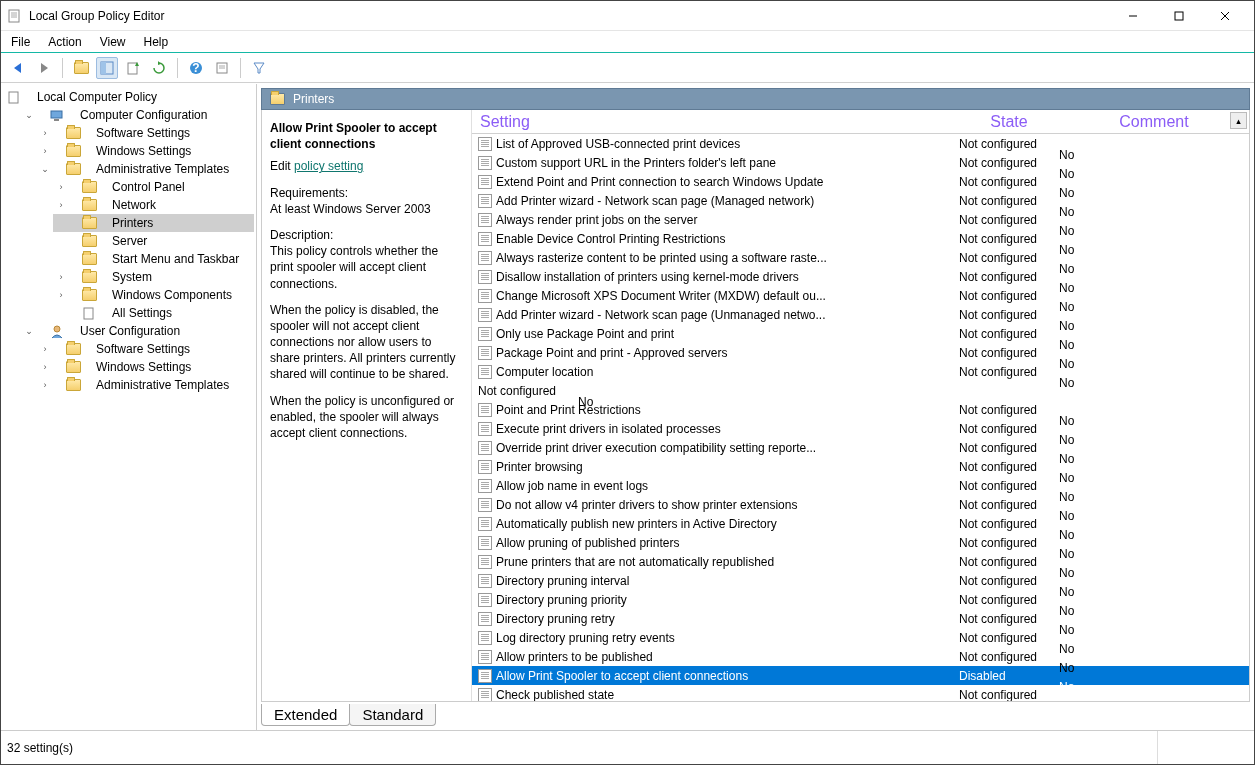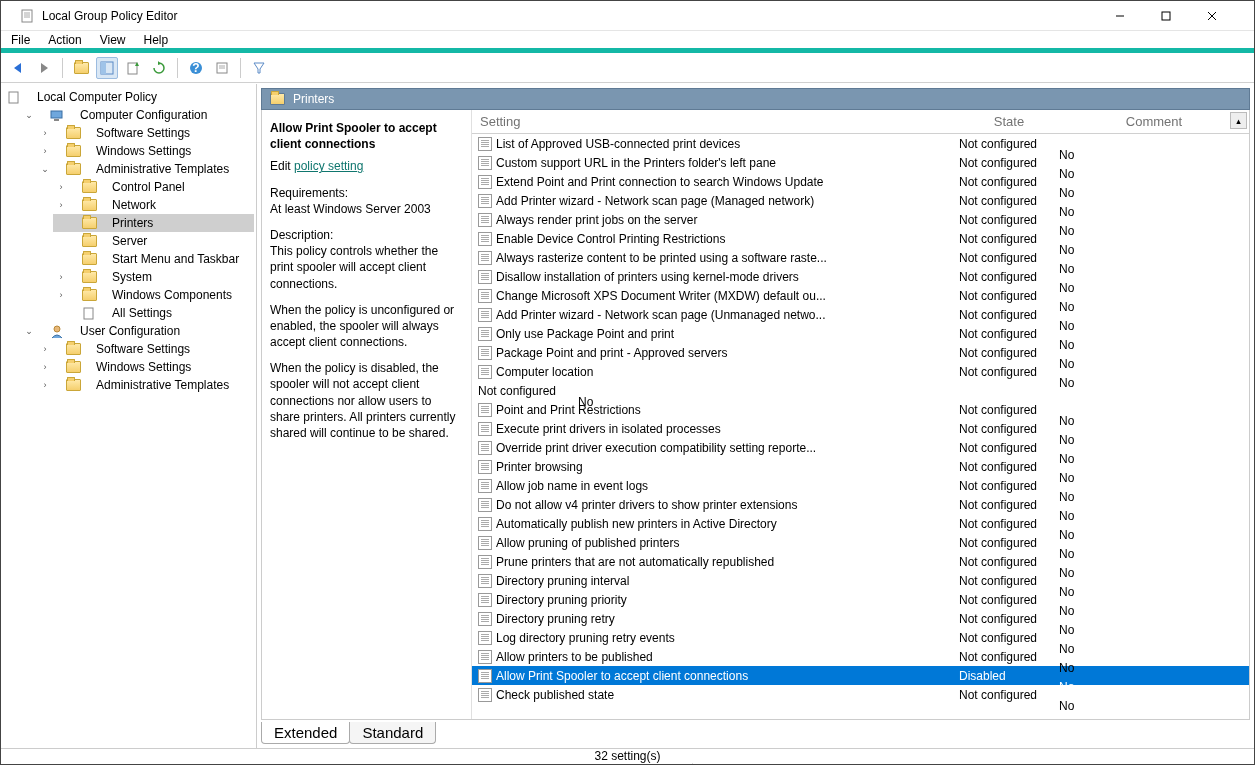--- a/index.html
+++ b/index.html
@@ -1,23 +1,23 @@
 <!DOCTYPE html>
 <html><head>
 <meta charset="utf-8">
 <style>
 * { box-sizing: border-box; margin: 0; padding: 0; font-family: "Segoe UI", Tahoma, sans-serif; font-size: 12px; }
 body { background: #fff; overflow: hidden; }
 .window { width: 1255px; height: 765px; border: 1px solid #444; display: flex; flex-direction: column; background:#fff;}
-.titlebar { height: 30px; display: flex; align-items: center; padding: 0 19px; border-bottom:1px solid #e5e5e5;}
+.titlebar { height: 30px; display: flex; align-items: center; padding: 0 6px; border-bottom:1px solid #e5e5e5;}
 .titlebar .title-icon { width:16px; height:16px; margin-right:6px;}
 .titlebar .title { flex:1; font-size:12px; color:#000;}
 .win-controls { display:flex; gap:0;}
 .win-controls div { width:46px; height:28px; display:flex; align-items:center; justify-content:center; }
-.menubar { height:22px; display:flex; align-items:center; padding:0 10px; gap:18px; border-bottom:5px solid #14b8a6;}
+.menubar { height:22px; display:flex; align-items:center; padding:0 10px; gap:18px; border-bottom:1px solid #14b8a6;}
 .menubar span { font-size:12px; }
 .toolbar { height:30px; display:flex; align-items:center; padding:0 6px; gap:4px; border-bottom:1px solid #d0d0d0;}
 .tool-btn { width:22px; height:22px; display:flex; align-items:center; justify-content:center; border:1px solid transparent; border-radius:2px;}
 .tool-sep { width:1px; height:20px; background:#ccc; margin:0 3px;}
 .main { flex:1; display:flex; border-top:1px solid #fff; min-height:0;}
 .tree-pane { width:256px; border-right:1px solid #ccc; overflow:auto; padding:4px 2px;}
 .tree ul { list-style:none; padding-left:16px;}
 .tree li { white-space:nowrap; line-height:18px;}
 .tree .row { display:flex; align-items:center; gap:15px; padding:0 2px; height:18px;}
 .tree .row.selected { background:#cfcfcf;}
@@ -27,36 +27,36 @@
 .node-icon { width:15px; height:15px; display:inline-block;}
 .content-pane { flex:1; display:flex; flex-direction:column; min-width:0;}
 .content-header { height:22px; background:#7a96b0; color:#fff; display:flex; align-items:center; padding:0 8px; gap:8px; margin:4px 4px 0 4px; border:1px solid #5f7a94;}
 .content-body { flex:1; display:flex; margin:0 4px; border:1px solid #ccc; border-top:none; min-height:0;}
 .detail-pane { width:210px; padding:10px 8px; border-right:1px solid #e0e0e0; overflow:auto;}
 .detail-pane .heading { font-weight:bold; margin-bottom:6px;}
 .detail-pane .link { color:#0f766e; text-decoration:underline;}
 .detail-pane p { margin-bottom:10px; line-height:1.35;}
 .list-pane { flex:1; display:flex; flex-direction:column; position:relative; min-width:0;}
 .list-header { display:flex; border-bottom:1px solid #d0d0d0; height:24px; align-items:center;}
-.list-header div { padding:0 8px; font-size:13px; color:#737373;}
+.list-header div { padding:0 8px; font-size:16px; color:#8b5cf6;}
 .col-setting { flex:1;}
 .col-state { width:100px; text-align:center;}
 .col-comment { width:190px; text-align:center;}
 .list-rows { flex:1; overflow:auto;}
 .list-row { display:flex; align-items:center; height:19px; padding-left:6px;}
 .list-row.selected { background:#0078d7; color:#fff;}
 .list-row .cell-setting { flex:1; display:flex; align-items:center; gap:4px; overflow:hidden; text-overflow:ellipsis; white-space:nowrap;}
 .list-row .cell-state { width:100px;}
 .list-row .cell-comment { width:190px;margin-top:22px;}
 .setting-icon { width:14px; height:14px; background:#fff; border:1px solid #999; position:relative; flex-shrink:0;}
 .setting-icon::after { content:""; position:absolute; inset:2px; background:repeating-linear-gradient(#aaa,#aaa 1px,#fff 1px,#fff 2px);}
 .tabs { height:22px; display:flex; align-items:flex-end; margin:2px 4px 4px 4px;}
 .tab { border:1px solid #aaa; border-top:none; padding:2px 12px; font-size:15px; background:#f5f5f5; position:relative; border-radius:0 0 4px 4px; margin-right:-1px;}
 .tab.active { background:#fff; z-index:1;}
-.statusbar { height:16px; border-top:1px solid #ccc; display:flex; align-items:center; padding:0 6px; font-size:12px;flex-direction:column;}
+.statusbar { height:34px; border-top:1px solid #ccc; display:flex; align-items:center; padding:0 6px; font-size:12px;}
 .statusbar .cell { border-right:1px solid #ddd; padding:0 8px; height:100%; display:flex; align-items:center;}
 .statusbar .spacer { flex:1;}
 .scroll-btn { position:absolute; right:2px; top:2px; width:17px; height:17px; background:#eee; border:1px solid #bbb; display:flex; align-items:center; justify-content:center; font-size:9px;}
 svg { display:block;}
 </style>
 </head>
 <body>
 
 <div class="window">
 
@@ -308,22 +308,22 @@
       <div class="content-header">
         <span class="folder-icon" style="border-color:#5f7a94"></span>
         <span>Printers</span>
       </div>
       <div class="content-body">
         <div class="detail-pane">
           <p class="heading">Allow Print Spooler to accept client connections</p>
           <p><span>Edit </span><a href="#" class="link">policy setting</a></p>
           <p><span>Requirements:</span><br><span>At least Windows Server 2003</span></p>
           <p><span>Description:</span><br><span>This policy controls whether the print spooler will accept client connections.</span></p>
+          <p>When the policy is disabled, the spooler will not accept client connections nor allow users to share printers.  All printers currently shared will continue to be shared.</p>
           <p>When the policy is unconfigured or enabled, the spooler will always accept client connections.</p>
-          <p>When the policy is disabled, the spooler will not accept client connections nor allow users to share printers.  All printers currently shared will continue to be shared.</p>
         </div>
         <div class="list-pane">
           <div class="scroll-btn">▴</div>
           <div class="list-header">
             <div class="col-setting">Setting</div>
             <div class="col-state">State</div>
             <div class="col-comment">Comment</div>
           </div>
           <div class="list-rows" id="list-rows">
               <div class="list-row">

